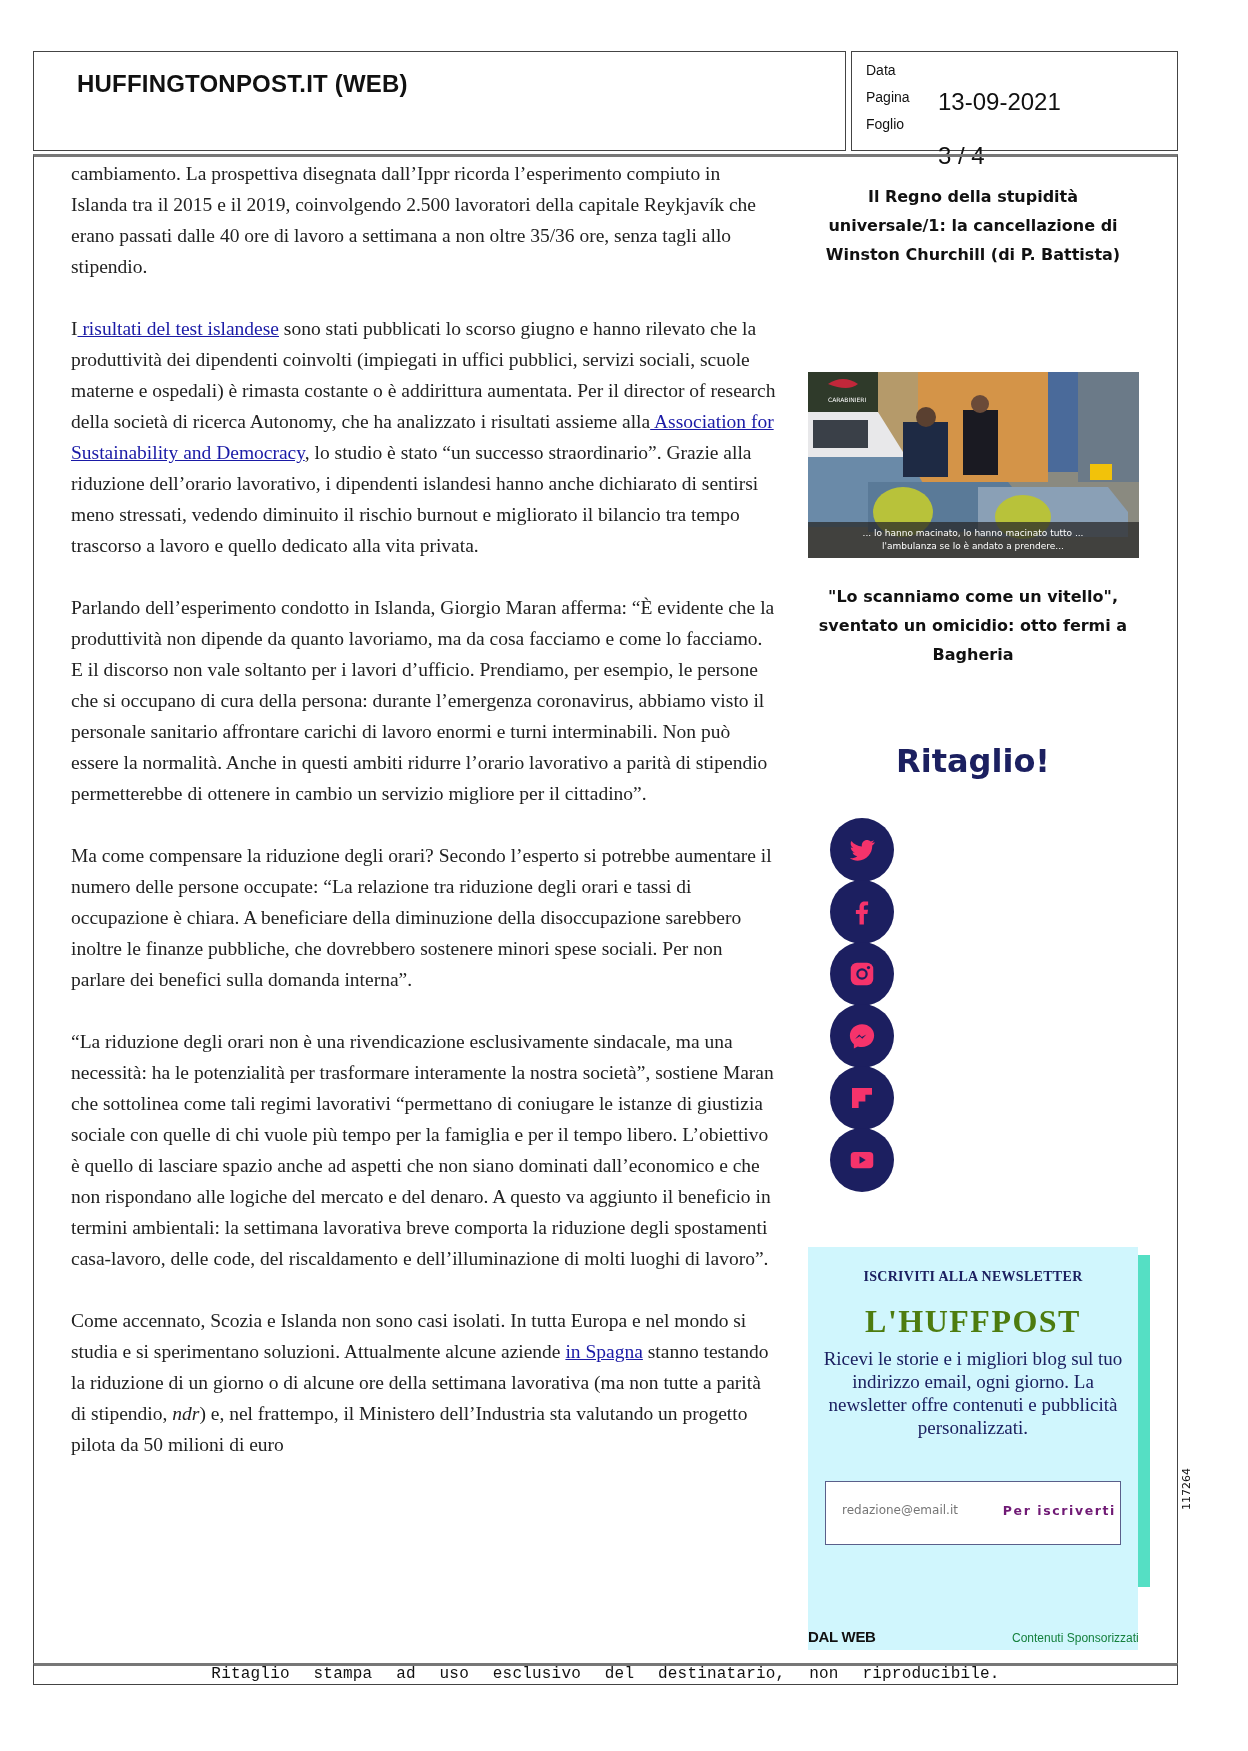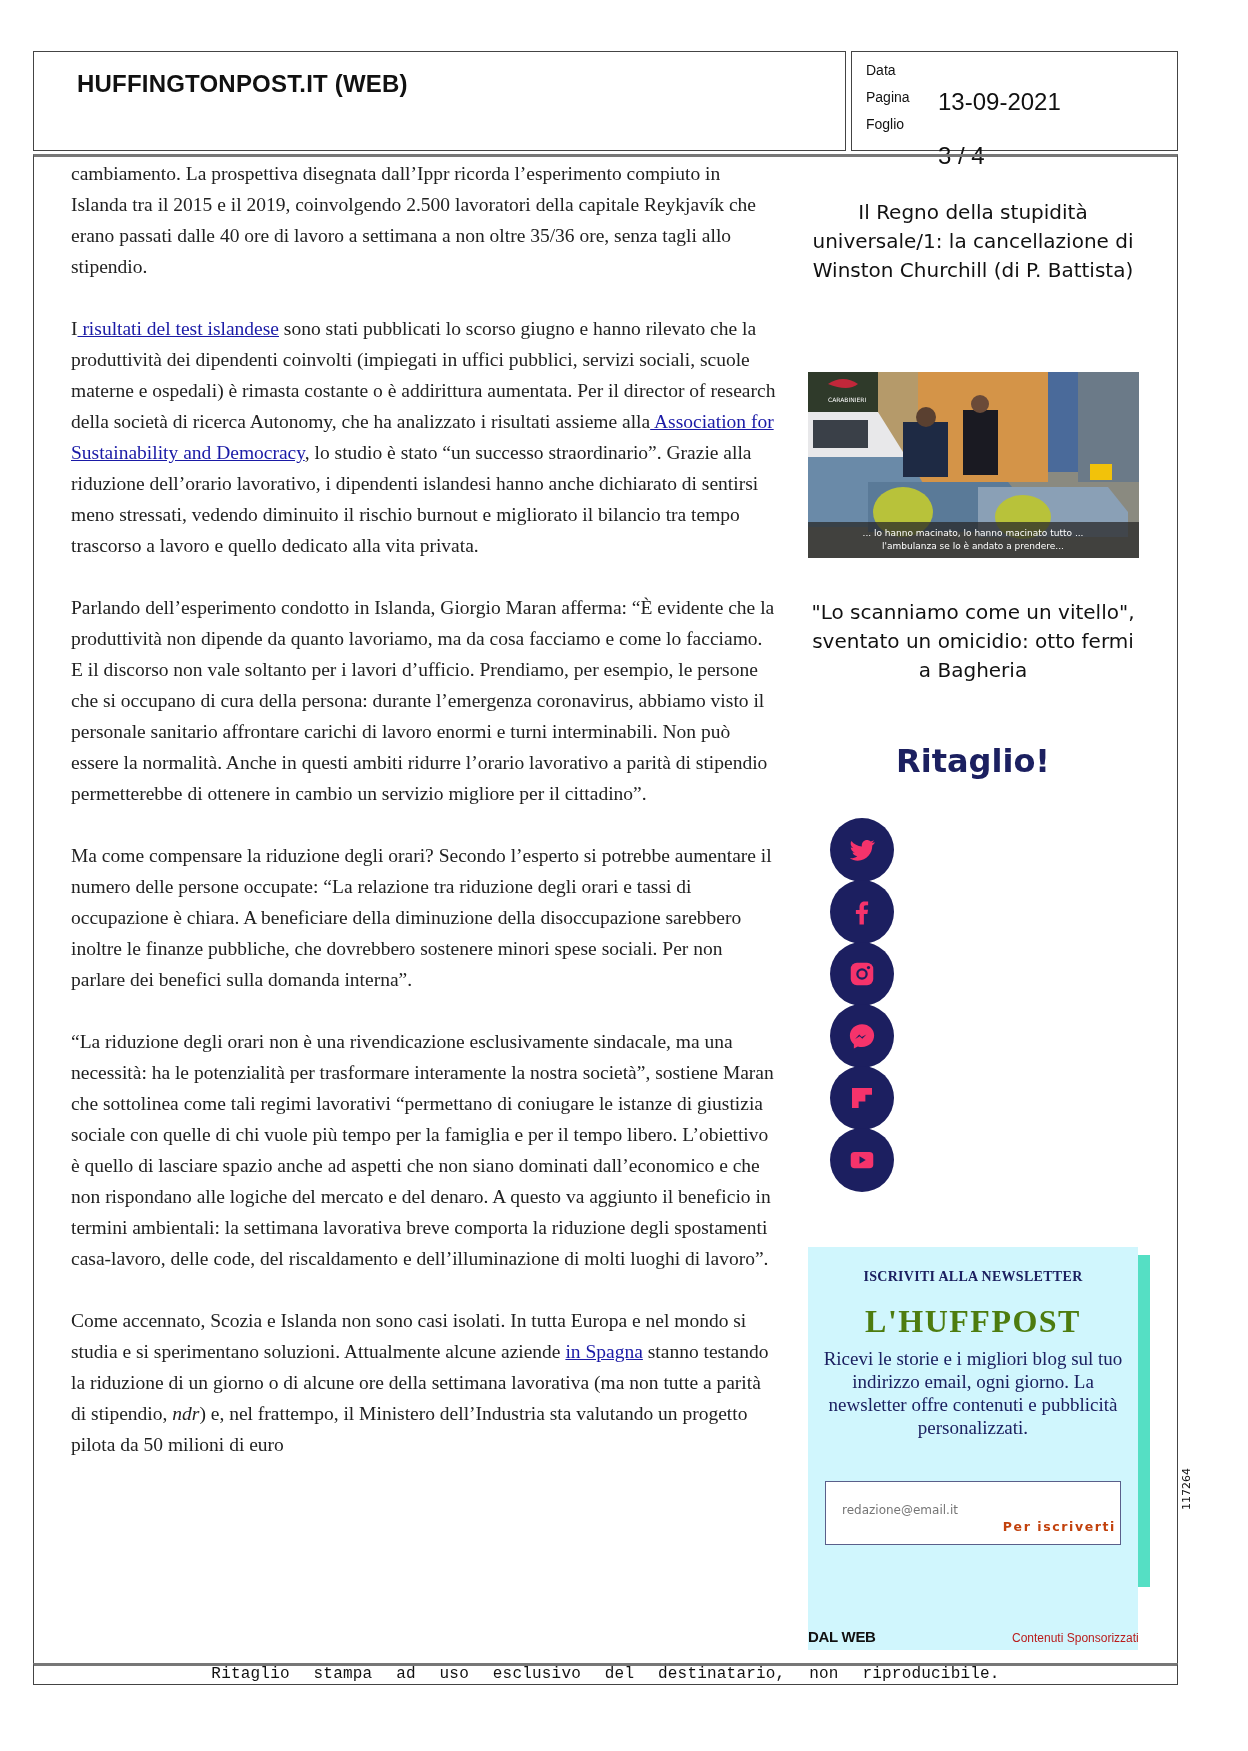--- a/index.html
+++ b/index.html
@@ -11,37 +11,37 @@
   #foot-frame { left:33px; top:1663px; width:1145px; height:22px; border-top:3px solid #777; }
   .pub-title { position:absolute; left:77px; top:70px; font-family:"Liberation Sans", sans-serif; font-weight:bold; font-size:24px; color:#111; letter-spacing:0.2px; }
   .meta-label { position:absolute; left:866px; font-family:"Liberation Sans", sans-serif; font-size:14px; color:#111; }
   .meta-value { position:absolute; left:938px; font-family:"Liberation Sans", sans-serif; font-size:24px; color:#111;margin-top:32px; }
 
   .article { position:absolute; left:71px; top:158px; width:705px; font-size:19.5px; line-height:31px; color:#222; }
   .article p { margin:0 0 31px 0; }
   .article a { color:#1a1aa6; text-decoration:underline; }
 
   .sidebar { position:absolute; left:808px; top:182px; width:330px; font-family:"DejaVu Sans", sans-serif; }
-  .side-title { text-align:center; font-weight:normal; font-size:20px; line-height:29px; color:#111; position:absolute; left:0; width:330px;margin-top:16px; }
+  .side-title { text-align:center; font-weight:bold; font-size:16px; line-height:29px; color:#111; position:absolute; left:0; width:330px; }
   .side-img { position:absolute; left:0; top:190px; width:331px; height:186px; overflow:hidden; background:#7a8a9a; }
   .seguici { position:absolute; left:0; width:330px; text-align:center; top:560px; font-weight:bold; font-size:32px; color:#1c2060; }
   .social { position:absolute; left:22px; width:64px; height:64px; border-radius:50%; background:#1c1f60; display:flex; align-items:center; justify-content:center; }
   .social svg { width:30px; height:30px; }
 
   .nl-shadow { position:absolute; left:820px; top:1255px; width:330px; height:332px; background:#55dfc4; }
   .nl-box { position:absolute; left:808px; top:1247px; width:330px; height:403px; background:#d0f6fd; }
   .nl-kicker { position:absolute; top:22px; left:0; width:330px; text-align:center; font-weight:bold; font-size:14px; color:#1c2060; letter-spacing:0.3px; }
   .nl-brand { position:absolute; top:56px; left:0; width:330px; text-align:center; font-weight:bold; font-size:32px; color:#4d7c0f; letter-spacing:1.5px; }
   .nl-desc { position:absolute; top:100px; left:10px; width:310px; text-align:center; font-size:19px; line-height:23px; color:#1c2060; }
   .nl-form { position:absolute; top:234px; left:17px; width:296px; height:64px; background:#fff; border:1.5px solid #5a5f8a; box-sizing:border-box; }
   .nl-input { position:absolute; left:16px; top:21px; width:150px; border:none; outline:none; font-family:"DejaVu Sans", sans-serif; font-size:12px; color:#555; background:transparent; padding:0; }
-  .nl-btn { position:absolute; right:4px; top:21px; font-weight:bold; font-size:12.5px; letter-spacing:1.6px; color:#c2410c; background:none; border:none; font-family:"DejaVu Sans", sans-serif; padding:0; cursor:pointer;margin-top:16px; }
+  .nl-btn { position:absolute; right:4px; top:21px; font-weight:bold; font-size:12.5px; letter-spacing:1.6px; color:#701a75; background:none; border:none; font-family:"DejaVu Sans", sans-serif; padding:0; cursor:pointer; }
 
   .dalweb { position:absolute; left:808px; top:1628px; font-family:"Liberation Sans", sans-serif; font-weight:bold; font-size:15px; color:#111; letter-spacing:-0.3px; }
-  .sponsor { position:absolute; left:1012px; top:1631px; font-family:"Liberation Sans", sans-serif; font-size:12px; color:#b91c1c; }
+  .sponsor { position:absolute; left:1012px; top:1631px; font-family:"Liberation Sans", sans-serif; font-size:12px; color:#15803d; }
   .doc-id { position:absolute; left:1180px; top:1510px; font-family:"DejaVu Sans", sans-serif; font-size:11px; color:#111; transform:rotate(-90deg); transform-origin:left top; }
   .footer-note { position:absolute; left:33px; top:1665px; width:1145px; text-align:center; font-family:"Liberation Mono", monospace; font-size:16px; color:#111; word-spacing:14px; letter-spacing:0.2px; }
 </style>
 </head>
 <body>
 
 <div class="frame" id="hdr-left"></div>
 <div class="frame" id="hdr-right"></div>
 <div class="pub-title">HUFFINGTONPOST.IT (WEB)</div>
 

